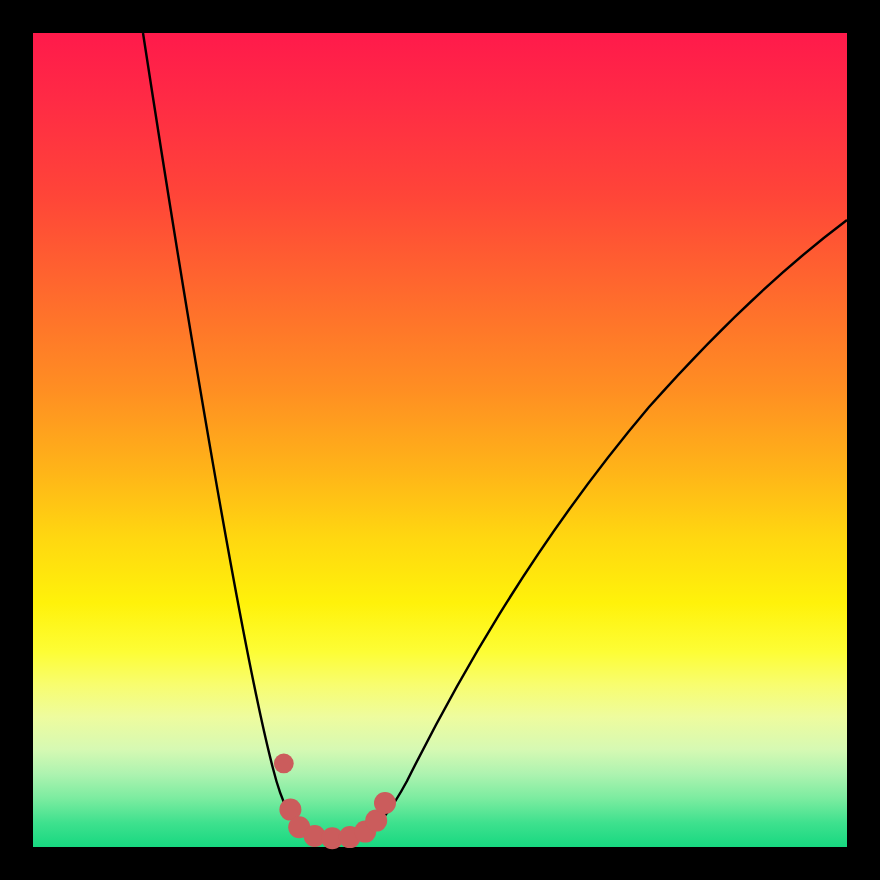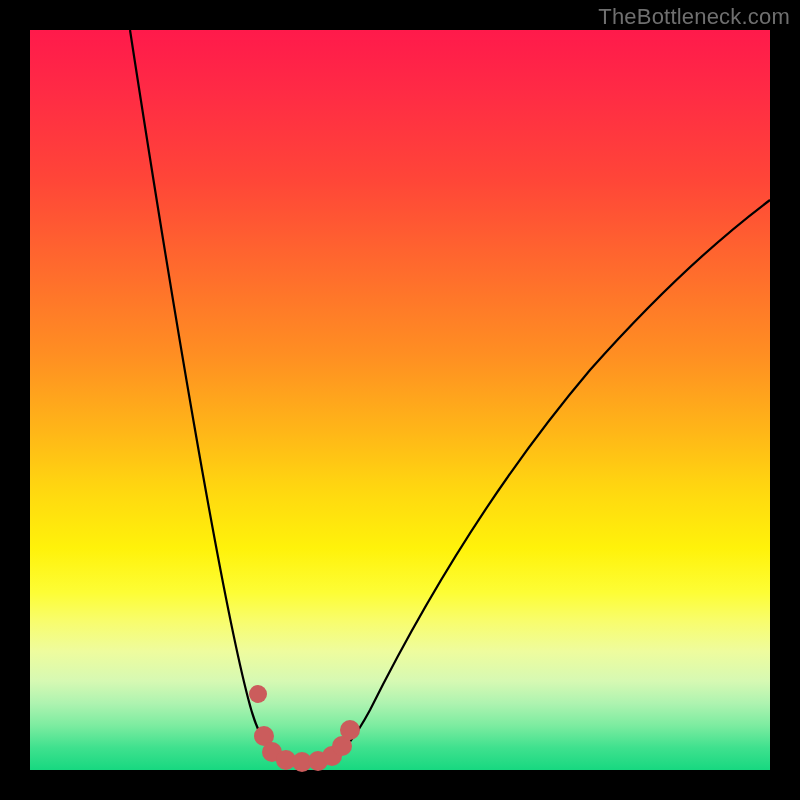--- a/index.html
+++ b/index.html
@@ -87,14 +87,13 @@
         <circle cx="256" cy="730" r="10"></circle>
         <circle cx="272" cy="732" r="10"></circle>
         <circle cx="288" cy="731" r="10"></circle>
         <circle cx="302" cy="726" r="10"></circle>
         <circle cx="312" cy="716" r="10"></circle>
         <circle cx="320" cy="700" r="10"></circle>
       </g>
     </svg>
 
   </div>
-  <div class="watermark">TheBottleneck.com</div>
 </div>
 
 </body></html>

